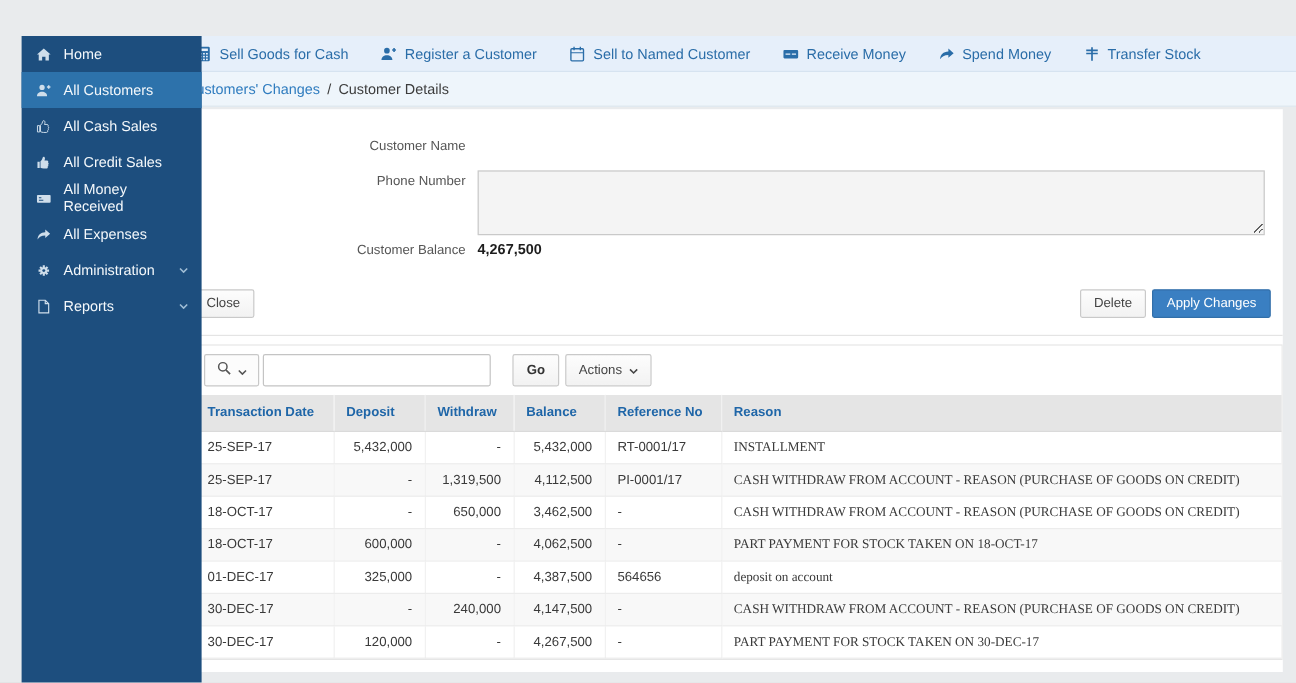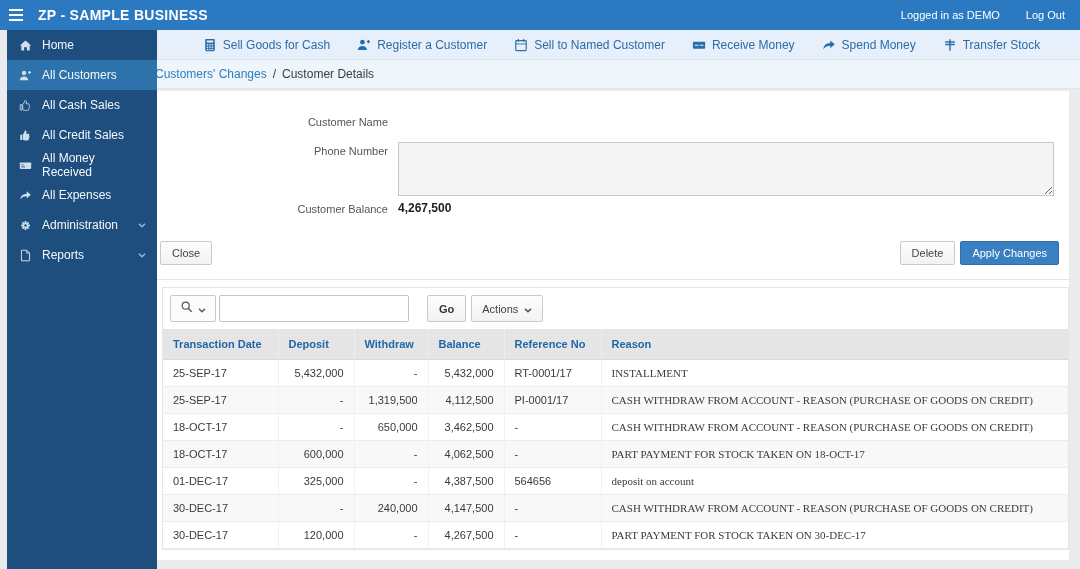--- a/index.html
+++ b/index.html
@@ -14,35 +14,35 @@
     background:#2b7ac1; color:#fff; display:flex; align-items:center; z-index:5;
   }
   .hamburger { width:32px; height:30px; display:flex; align-items:center; justify-content:center; cursor:pointer; }
   .bars { position:relative; width:14px; height:2px; background:#fff; display:block; }
   .bars::before, .bars::after { content:""; position:absolute; left:0; width:14px; height:2px; background:#fff; }
   .bars::before { top:-5px; } .bars::after { top:5px; }
   .app-title { font-size:14px; font-weight:bold; margin-left:6px; letter-spacing:.3px; }
   .topbar-right { margin-left:auto; display:flex; align-items:center; gap:26px; padding-right:15px; font-size:11px; }
   .topbar-right a { color:#fff; text-decoration:none; cursor:pointer; }
   
-  .sidebar { position:absolute; top:30px; left:7px; bottom:0; width:150px; background:#1d4e7e; z-index:4; }
+  .sidebar { position:absolute; top:30px; left:18px; bottom:0; width:150px; background:#1d4e7e; z-index:4; }
   .side-item {
     height:30px; display:flex; align-items:center; gap:10px; padding:0 11px;
     color:#f4f8fb; font-size:12px; cursor:pointer;
   }
   .side-item.active { background:#2d72ab;align-items:center; }
   .s-icon { width:14px; height:14px; flex:0 0 14px; color:#cfdeeb; display:flex; align-items:center; justify-content:center; }
   .s-icon svg { width:13px; height:13px; display:block; }
   .side-chev { margin-left:auto; color:#9fbcd4; display:flex; }
   
   .main { position:absolute; top:30px; left:150px; right:0; bottom:0; background:#e9ebed; }
   .toolbar {
     height:30px; background:#e6effa; border-bottom:1px solid #d6e3f0;
     display:flex; align-items:center; padding-left:13px; gap:27px;
-    color:#2a6da8; font-size:12px;justify-content:center;
+    color:#2a6da8; font-size:12px;
   }
   .t-item { display:flex; align-items:center; gap:6px; cursor:pointer; white-space:nowrap; }
   .t-icon svg { width:14px; height:14px; display:block; }
   .breadcrumb {
     height:29px; background:#eef5fb; border-bottom:1px solid #dde6ee;
     display:flex; align-items:center; gap:6px; padding-left:5px; font-size:12px; color:#3c3c3c;
   }
   .breadcrumb a { color:#2f7cbf; text-decoration:none; cursor:pointer; }
   
   .content { position:absolute; top:61px; left:0; right:11px; bottom:9px; background:#fff; overflow:hidden; }
@@ -97,30 +97,20 @@
   }
   td:last-child { border-right:none;font-family:Liberation Serif, serif; }
   tbody tr:nth-child(even) td { background:#f8f8f8; }
   td.num { text-align:right; }
 </style>
 </head>
 <body>
 
 <div class="app">
 
-  <header class="topbar">
-    <div class="hamburger">
-        <span class="bars"></span>
-      </div>
-    <div class="app-title">ZP - SAMPLE BUSINESS</div>
-    <div class="topbar-right">
-      <span>Logged in as DEMO</span>
-      <a>Log Out</a>
-    </div>
-  </header>
 
   <nav class="sidebar">
     <div class="side-item">
       <span class="s-icon">
           <svg viewBox="0 0 16 16">
             <path d="M8 1.8L15 8h-1.8v6H9.7v-3.8H6.3V14H2.8V8H1z" fill="currentColor"></path>
           </svg>
         </span>
       <span>Home</span>
     </div>

